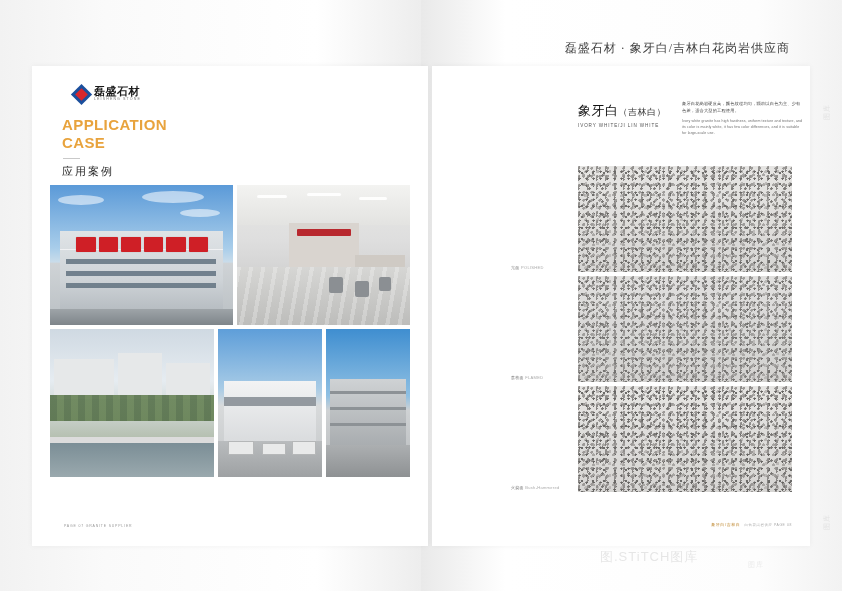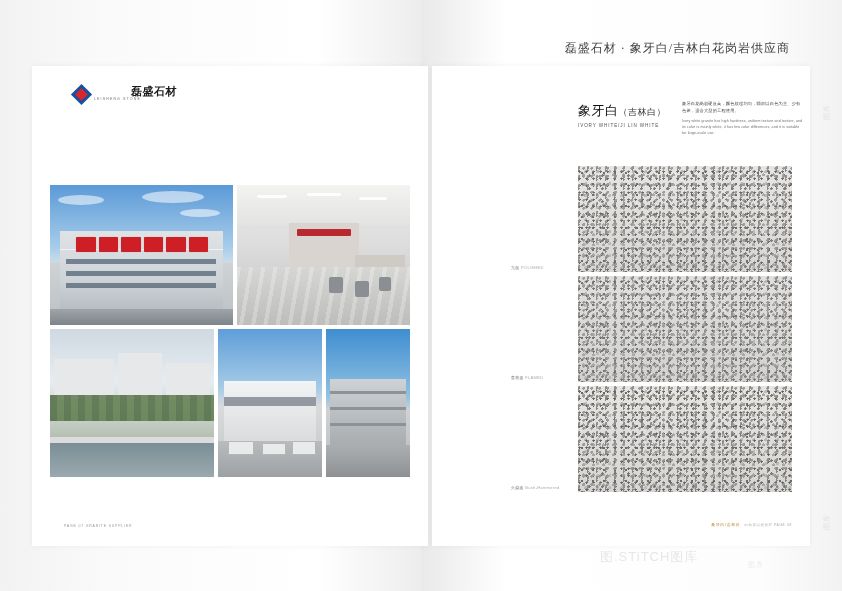--- a/index.html
+++ b/index.html
@@ -39,21 +39,21 @@
   }
   .logo-box { position:absolute; left:42px; top:20px; display:flex; align-items:center; gap:5px; }
   .logo-mark {
     width: 15px; height: 15px; background: #1b4f9c; position: relative;
     transform: rotate(45deg);
   }
   .logo-mark:after {
     content:""; position:absolute; left:3px; top:3px; width:9px; height:9px;
     background:#d8262c;
   }
-  .logo-text-cn { font-family:"Liberation Serif", serif; font-size: 11px; color:#1a1a1a; letter-spacing:0.5px; line-height:1; font-weight:bold;margin-left:37px;}
+  .logo-text-cn { font-family:"Liberation Serif", serif; font-size: 11px; color:#1a1a1a; letter-spacing:0.5px; line-height:1; font-weight:bold;}
   .logo-text-en { font-size: 3.6px; color:#777; letter-spacing: 1.1px; line-height: 1.4; }
 
   .left-heading { position: absolute; left: 30px; top: 50px; }
   .lh-en {
     font-size: 15px; font-weight: bold; color: #e8a33d; letter-spacing: 0.4px;
     line-height: 1.18; text-transform: uppercase;
   }
   .lh-rule { width: 17px; height: 1px; background:#c9c9c9; margin: 7px 0 5px 1px; }
   .lh-cn { font-family:"Liberation Serif", serif; font-size: 11px; color: #2a2a2a; letter-spacing: 2px; }
 
@@ -217,20 +217,26 @@
 <div class="page-left">
 
   <div class="logo-box">
     <div class="logo-mark"></div>
     <div>
       <div class="logo-text-cn">磊盛石材</div>
       <div class="logo-text-en">LEISHENG STONE</div>
     </div>
   </div>
 
+  <div class="left-heading">
+    <div class="lh-en">APPLICATION</div>
+    <div class="lh-en">CASE</div>
+    <div class="lh-rule"></div>
+    <div class="lh-cn">应用案例</div>
+  </div>
 
   <div class="photos">
     <div class="row1">
 
       <div class="ph p1">
         <div class="cloud" style="left:8px;top:10px;width:46px;height:10px;"></div>
         <div class="cloud" style="left:92px;top:6px;width:62px;height:12px;"></div>
         <div class="cloud" style="left:130px;top:24px;width:40px;height:8px;"></div>
         <div class="bldg"></div>
         <div class="redtxt">

